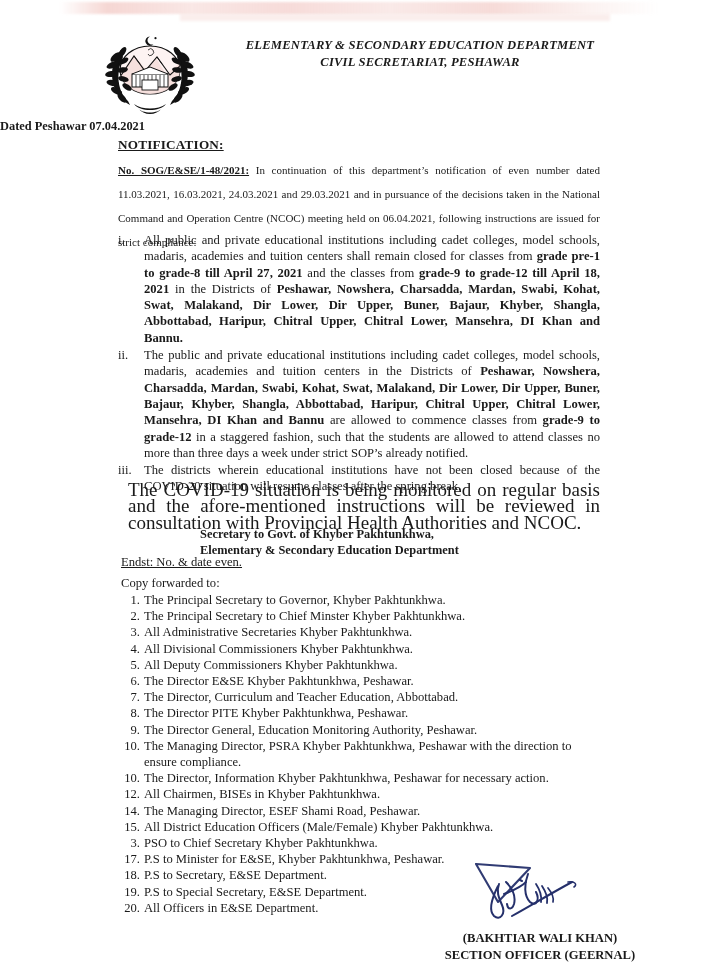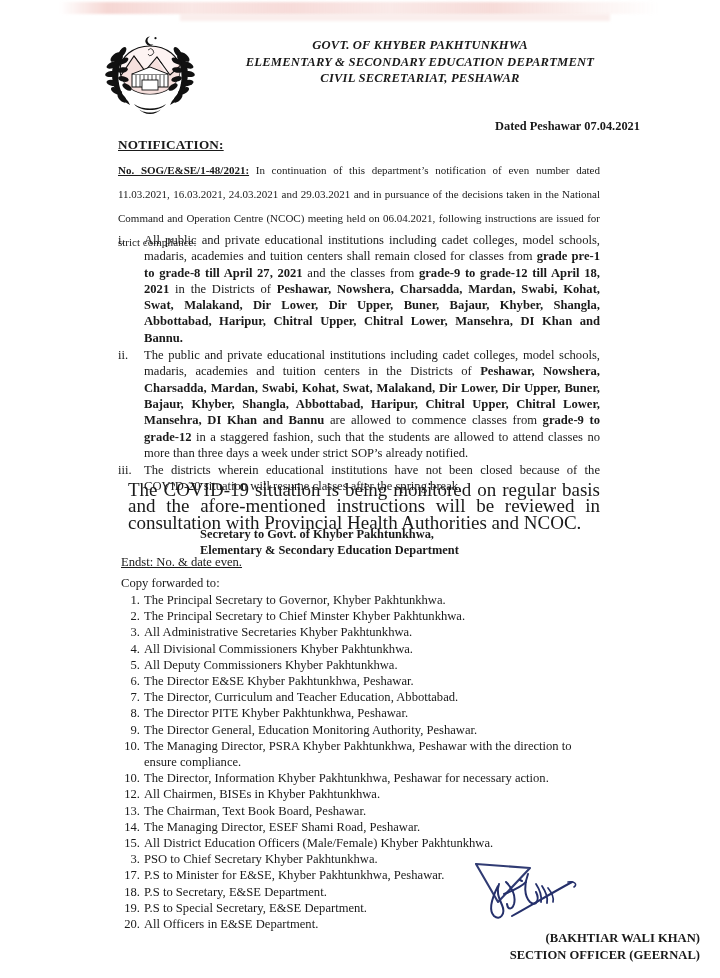--- a/index.html
+++ b/index.html
@@ -82,24 +82,23 @@
     line-height: 16.5px;
     white-space: nowrap;
   }
 
   
   .dated {
     position: absolute;
     left: 0;
     top: 119px;
     width: 600px;
-    text-align: right;
+    text-align: left;
     font-weight: bold;
     font-size: 12.4px;
-    margin-left: 40px;
   }
 
   .notif-title {
     position: absolute;
     left: 118px;
     top: 137px;
     font-weight: bold;
     font-size: 13.2px;
     text-decoration: underline;
     letter-spacing: 0.2px;
@@ -214,21 +213,21 @@
     left: 468px;
     top: 858px;
     width: 130px;
     height: 78px;
   }
   .sig-block {
     position: absolute;
     left: 380px;
     top: 930px;
     width: 320px;
-    text-align: right;
+    text-align: center;
     font-weight: bold;
     font-size: 12.6px;
     line-height: 16.5px;
   }
 </style>
 </head>
 <body>
 
 <div id="page">
 
@@ -311,21 +310,20 @@
           </g>
 
           <g fill="#111">
             <path d="M30 74 C38 80 54 80 62 74 C56 82 36 82 30 74 Z"></path>
             <path d="M34 78 C38 84 54 84 58 78 C52 86 40 86 34 78 Z"></path>
           </g>
         </svg>
       </div>
 
       <div class="org-block">
-        <div class="org-line">GOVT. OF KHYBER PAKHTUNKHWA</div>
         <div class="org-line">ELEMENTARY &amp; SECONDARY EDUCATION DEPARTMENT</div>
         <div class="org-line">CIVIL  SECRETARIAT, PESHAWAR</div>
       </div>
     </div>
 
     <div class="dated">Dated Peshawar 07.04.2021</div>
 
     <div class="notif-title">NOTIFICATION:</div>
 
     <div class="body-col">
@@ -400,24 +398,20 @@
         </div>
         <div class="num-item">
           <span class="num-marker">10.</span>
           <span class="num-text">The Director, Information Khyber Pakhtunkhwa, Peshawar for necessary action.</span>
         </div>
         <div class="num-item">
           <span class="num-marker">12.</span>
           <span class="num-text">All Chairmen, BISEs in Khyber Pakhtunkhwa.</span>
         </div>
         <div class="num-item">
-          <span class="num-marker">13.</span>
-          <span class="num-text">The Chairman, Text Book Board, Peshawar.</span>
-        </div>
-        <div class="num-item">
           <span class="num-marker">14.</span>
           <span class="num-text">The Managing Director, ESEF Shami Road, Peshawar.</span>
         </div>
         <div class="num-item">
           <span class="num-marker">15.</span>
           <span class="num-text">All District Education Officers (Male/Female) Khyber Pakhtunkhwa.</span>
         </div>
         <div class="num-item">
           <span class="num-marker">3.</span>
           <span class="num-text">PSO to Chief Secretary Khyber Pakhtunkhwa.</span>

